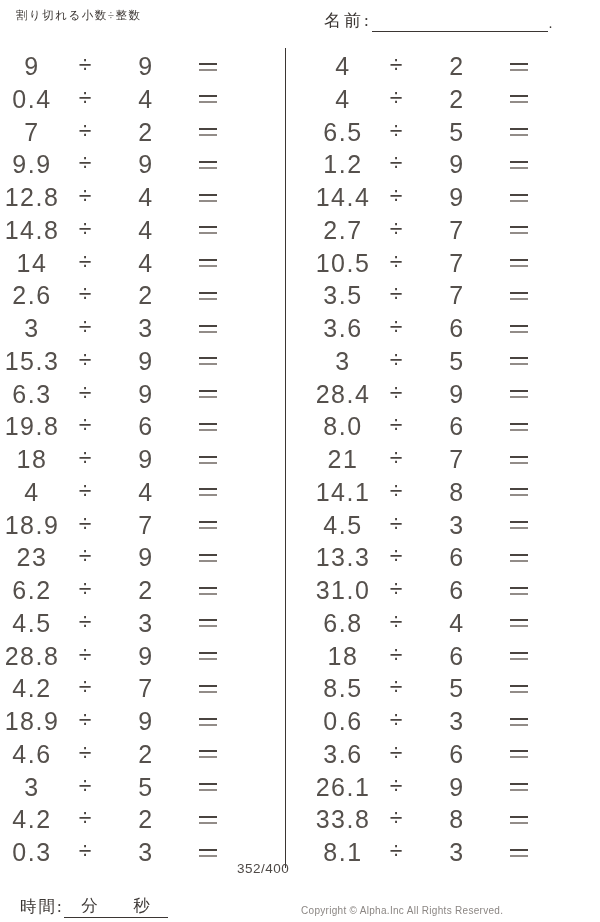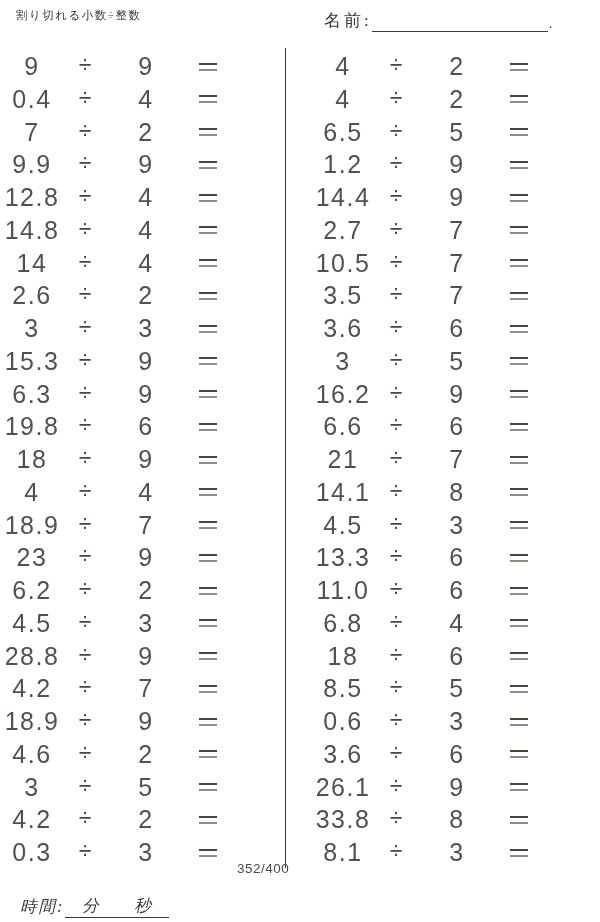--- a/index.html
+++ b/index.html
@@ -25,21 +25,21 @@
   .prow{display:grid;grid-template-columns:62px 44px 78px 46px;align-items:center;
         justify-items:center;height:26px;}
   .dividend,.divisor{font-size:25px;font-weight:300;letter-spacing:1.5px;color:#55504c;}
   .op{font-size:23px;color:#4a4440;transform:translateY(-1px);}
   .eq{display:inline-block;width:18px;}
   .eq .bar-top{height:2px;background:#4a4440;}
   .eq .bar-bottom{height:2px;background:#928c88;margin-top:4px;}
 
   
   .time-block{position:absolute;left:20px;top:895px;display:flex;align-items:flex-end;
-              font-family:"Liberation Serif",serif;font-size:16.5px;color:#3b3633;font-style:italic;}
+              font-family:"Liberation Serif",serif;font-size:16.5px;color:#3b3633;}
   .time-label{letter-spacing:2px;}
   .time-line{display:inline-block;width:104px;border-bottom:1.6px solid #3b3633;
              display:inline-flex;justify-content:space-around;align-items:flex-end;}
   .time-unit{font-family:"Liberation Serif",serif;font-size:16.5px;color:#3b3633;}
   .page-num{position:absolute;left:237px;top:861px;font-size:13.5px;letter-spacing:.5px;color:#4f4a47;}
   .copyright{position:absolute;left:301px;top:905px;font-size:10px;letter-spacing:.3px;color:#8b8683;}
 </style>
 </head>
 <body>
 
@@ -365,30 +365,30 @@
       <div class="prow">
         <span class="dividend">3</span>
         <span class="op">÷</span>
         <span class="divisor">5</span>
         <span class="eq" aria-label="=">
           <div class="bar-top"></div>
           <div class="bar-bottom"></div>
         </span>
       </div>
       <div class="prow">
-        <span class="dividend">16.2</span>
-        <span class="op">÷</span>
-        <span class="divisor">9</span>
-        <span class="eq" aria-label="=">
-          <div class="bar-top"></div>
-          <div class="bar-bottom"></div>
-        </span>
-      </div>
-      <div class="prow">
-        <span class="dividend">6.6</span>
+        <span class="dividend">28.4</span>
+        <span class="op">÷</span>
+        <span class="divisor">9</span>
+        <span class="eq" aria-label="=">
+          <div class="bar-top"></div>
+          <div class="bar-bottom"></div>
+        </span>
+      </div>
+      <div class="prow">
+        <span class="dividend">8.0</span>
         <span class="op">÷</span>
         <span class="divisor">6</span>
         <span class="eq" aria-label="=">
           <div class="bar-top"></div>
           <div class="bar-bottom"></div>
         </span>
       </div>
       <div class="prow">
         <span class="dividend">21</span>
         <span class="op">÷</span>
@@ -419,21 +419,21 @@
       <div class="prow">
         <span class="dividend">13.3</span>
         <span class="op">÷</span>
         <span class="divisor">6</span>
         <span class="eq" aria-label="=">
           <div class="bar-top"></div>
           <div class="bar-bottom"></div>
         </span>
       </div>
       <div class="prow">
-        <span class="dividend">11.0</span>
+        <span class="dividend">31.0</span>
         <span class="op">÷</span>
         <span class="divisor">6</span>
         <span class="eq" aria-label="=">
           <div class="bar-top"></div>
           <div class="bar-bottom"></div>
         </span>
       </div>
       <div class="prow">
         <span class="dividend">6.8</span>
         <span class="op">÷</span>
@@ -509,14 +509,15 @@
     </div>
 
   <div class="time-block">
     <span class="time-label">時間:</span>
     <span class="time-line">
       <span class="time-unit">分</span>
       <span class="time-unit">秒</span>
     </span>
   </div>
   <div class="page-num">352/400</div>
+  <div class="copyright">Copyright © Alpha.Inc All Rights Reserved.</div>
 
 </div>
 
 </body></html>

